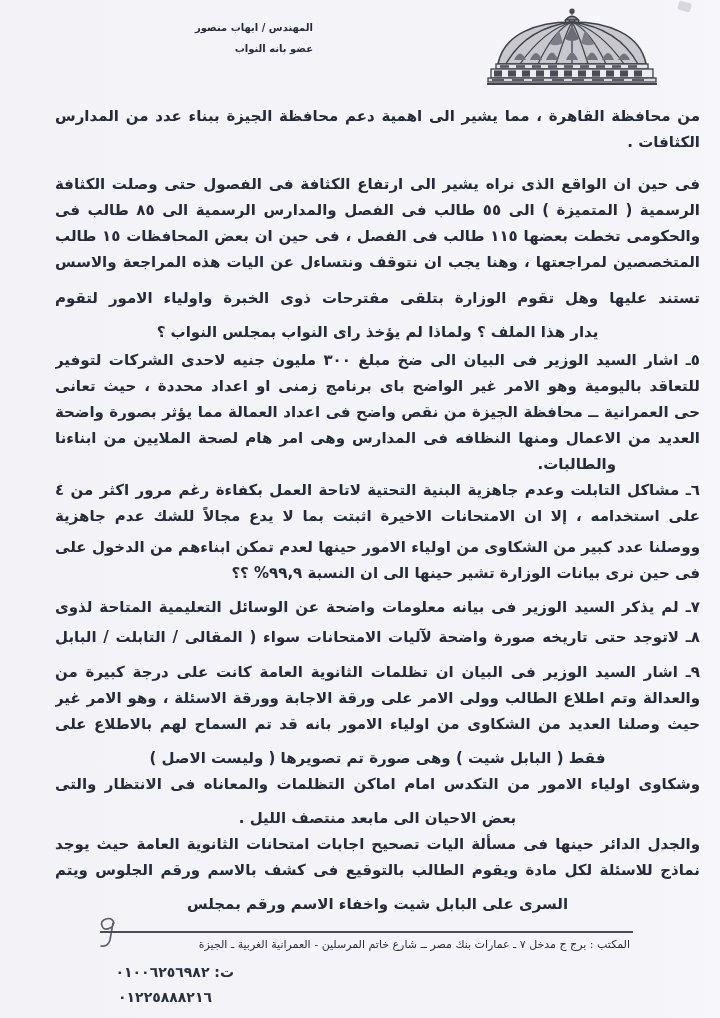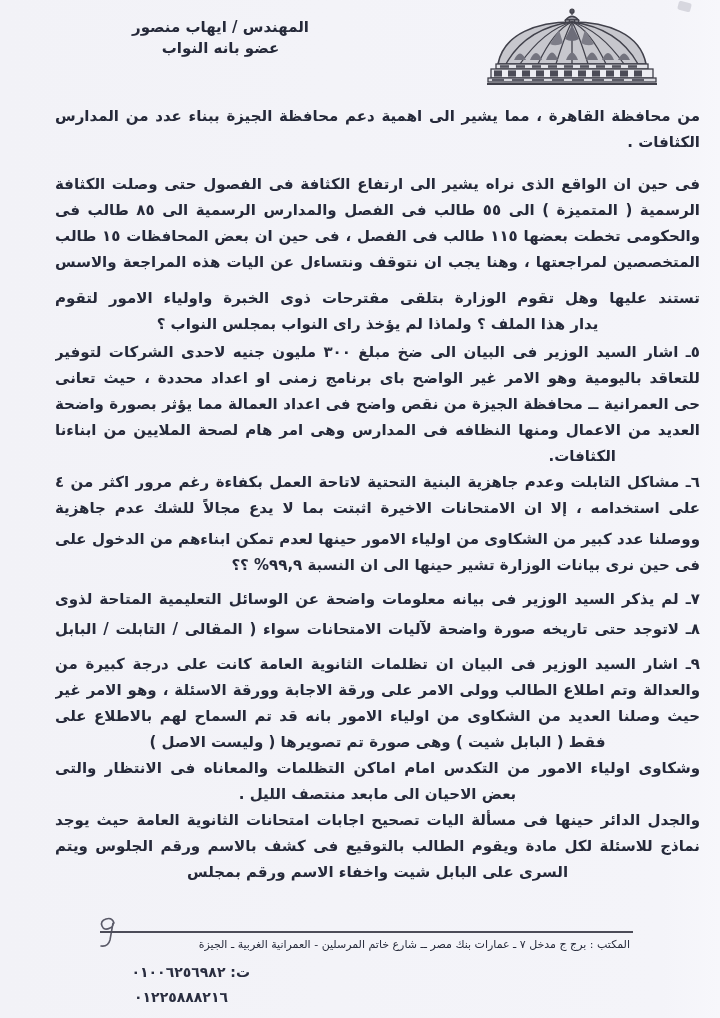--- a/index.html
+++ b/index.html
@@ -9,58 +9,58 @@
     background:#e9e9ee;
   }
   .page{
     position:relative;width:720px;height:1018px;
     background:linear-gradient(90deg,#f2f2f7 0%,#f4f4f9 92%,#f7f7fb 100%);
     color:#262a3a;
   }
   
   .sender{
     position:absolute;left:128px;top:17px;width:185px;
-    text-align:center;font-weight:bold;font-size:15px;line-height:21px;
+    text-align:right;font-weight:bold;font-size:10px;line-height:21px;
     direction:rtl;
   }
   .emblem{position:absolute;left:486px;top:8px;}
   .corner-smudge{
     position:absolute;left:678px;top:2px;width:13px;height:9px;
     background:rgba(165,165,180,.38);border-radius:2px;transform:rotate(14deg);
   }
   
   .letter-body{
     position:absolute;left:55px;top:103px;width:645px;
     direction:rtl;font-weight:bold;font-size:15px;
   }
   .para{margin:0;}
   .line{
     height:26px;line-height:26px;overflow:hidden;
     text-align:justify;text-align-last:justify;
     white-space:normal;
   }
   .last-right  .line:last-child{text-align-last:right;}
-  .last-center .line:last-child{text-align-last:center;}
+  .last-center .line:last-child{text-align-last:center;margin-top:8px;}
   .all-stretch .line:last-child{text-align-last:justify;}
   .pr84 .line:last-child{padding-right:84px;}
   .mt16{margin-top:16px}.mt10{margin-top:10px}.mt9{margin-top:9px}
   .mt8{margin-top:8px}.mt5{margin-top:5px}.mt4{margin-top:4px}.mt2{margin-top:2px}
   
   .sig-mark{position:absolute;left:84px;top:914px;}
   .footer-rule{
     position:absolute;left:100px;top:931px;width:533px;height:2px;
     background:#4c4c58;
   }
   .footer-address{
     position:absolute;right:90px;top:938px;
     direction:rtl;white-space:nowrap;
     font-weight:normal;font-size:11px;color:#262a3a;
   }
   .footer-phones{
-    position:absolute;left:78px;top:960px;width:172px;
+    position:absolute;left:62px;top:960px;width:172px;
     direction:rtl;text-align:right;font-weight:bold;font-size:14px;
     color:#2a2e40;
   }
   .phone-row{height:25px;line-height:25px;}
   .phone-row .num{letter-spacing:2px;}
   .phone-row.second{padding-right:22px;}
 </style>
 </head>
 <body>
 
@@ -167,21 +167,21 @@
       </div>
     <div class="para last-center mt10">
         <div class="line">تستند عليها وهل تقوم الوزارة بتلقى مقترحات ذوى الخبرة واولياء الامور لتقوم بدراستها ام كيف</div>
         <div class="line">يدار هذا الملف ؟ ولماذا لم يؤخذ راى النواب بمجلس النواب ؟</div>
       </div>
     <div class="para last-right pr84 mt2">
         <div class="line">٥ـ اشار السيد الوزير فى البيان الى ضخ مبلغ ٣٠٠ مليون جنيه لاحدى الشركات لتوفير عمالة</div>
         <div class="line">للتعاقد باليومية وهو الامر غير الواضح باى برنامج زمنى او اعداد محددة ، حيث تعانى مدارس</div>
         <div class="line">حى العمرانية ــ محافظة الجيزة من نقص واضح فى اعداد العمالة مما يؤثر بصورة واضحة على</div>
         <div class="line">العديد من الاعمال ومنها النظافه فى المدارس وهى امر هام لصحة الملايين من ابناءنا الطلبة</div>
-        <div class="line">الكثافات.</div>
+        <div class="line">والطالبات.</div>
       </div>
     <div class="para all-stretch">
         <div class="line">٦ـ مشاكل التابلت وعدم جاهزية البنية التحتية لاتاحة العمل بكفاءة رغم مرور اكثر من ٤ سنوات</div>
         <div class="line">على استخدامه ، إلا ان الامتحانات الاخيرة اثبتت بما لا يدع مجالاً للشك عدم جاهزية المدارس</div>
       </div>
     <div class="para last-right mt5">
         <div class="line">ووصلنا عدد كبير من الشكاوى من اولياء الامور حينها لعدم تمكن ابناءهم من الدخول على التابلت</div>
         <div class="line">فى حين نرى بيانات الوزارة تشير حينها الى ان النسبة ٩٩,٩% ؟؟</div>
       </div>
     <div class="para last-center mt8">

